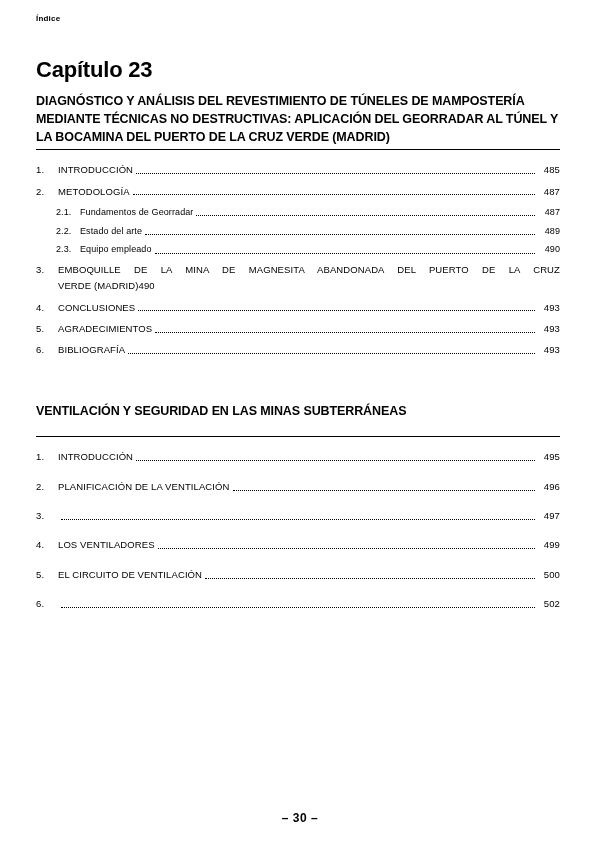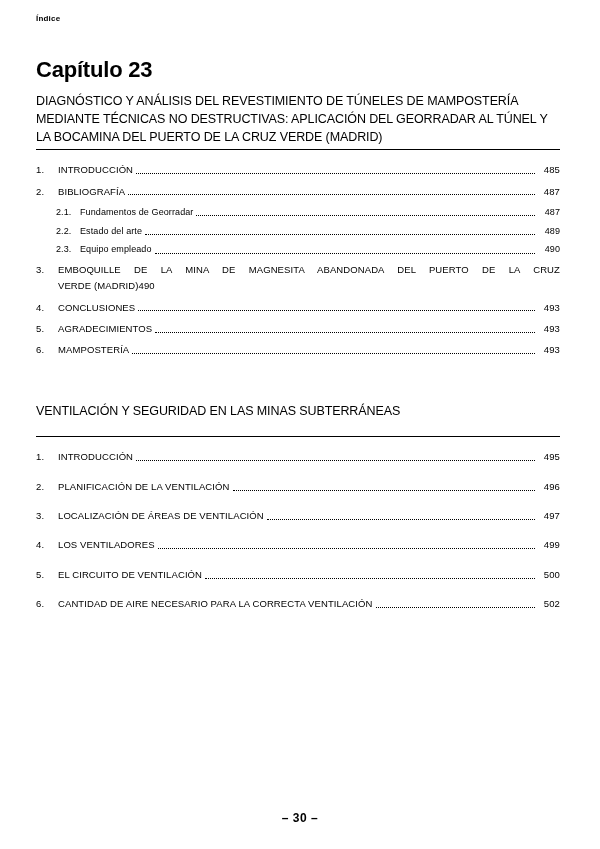--- a/index.html
+++ b/index.html
@@ -35,21 +35,21 @@
     margin-top: 46px;
   }
   .chapter-number {
     font-size: 22px;
     font-weight: bold;
     letter-spacing: -0.2px;
     margin: 0 0 10px 2px;
   }
   .chapter-title {
     font-size: 12.5px;
-    font-weight: normal;
+    font-weight: bold;
     line-height: 1.42;
     letter-spacing: -0.1px;
     margin: 0 0 2px 2px;
     padding-bottom: 3px;
     border-bottom: 1.6px solid #000;
   }
   .chapter-title.single {
     padding-bottom: 16px;
   }
   .toc {
@@ -152,21 +152,21 @@
 
       <div class="entry">
         <span class="num">1.</span>
         <span class="label">INTRODUCCIÓN</span>
         <span class="dots"></span>
         <span class="page-no">485</span>
       </div>
 
       <div class="entry">
         <span class="num">2.</span>
-        <span class="label">BIBLIOGRAFÍA</span>
+        <span class="label">METODOLOGÍA</span>
         <span class="dots"></span>
         <span class="page-no">487</span>
       </div>
 
       <div class="entry sub">
         <span class="num">2.1.</span>
         <span class="label">Fundamentos de Georradar</span>
         <span class="dots"></span>
         <span class="page-no">487</span>
       </div>
@@ -207,21 +207,21 @@
 
       <div class="entry">
         <span class="num">5.</span>
         <span class="label">AGRADECIMIENTOS</span>
         <span class="dots"></span>
         <span class="page-no">493</span>
       </div>
 
       <div class="entry">
         <span class="num">6.</span>
-        <span class="label">MAMPOSTERÍA</span>
+        <span class="label">BIBLIOGRAFÍA</span>
         <span class="dots"></span>
         <span class="page-no">493</span>
       </div>
 
     </div>
   </div>
 
   <div class="chapter-block second">
     <div class="chapter-title single">VENTILACIÓN Y SEGURIDAD EN LAS MINAS SUBTERRÁNEAS</div>
 
@@ -236,42 +236,40 @@
 
       <div class="entry">
         <span class="num">2.</span>
         <span class="label">PLANIFICACIÓN DE LA VENTILACIÓN</span>
         <span class="dots"></span>
         <span class="page-no">496</span>
       </div>
 
       <div class="entry">
         <span class="num">3.</span>
-        <span class="label">LOCALIZACIÓN DE ÁREAS DE VENTILACIÓN</span>
         <span class="dots"></span>
         <span class="page-no">497</span>
       </div>
 
       <div class="entry">
         <span class="num">4.</span>
         <span class="label">LOS VENTILADORES</span>
         <span class="dots"></span>
         <span class="page-no">499</span>
       </div>
 
       <div class="entry">
         <span class="num">5.</span>
         <span class="label">EL CIRCUITO DE VENTILACIÓN</span>
         <span class="dots"></span>
         <span class="page-no">500</span>
       </div>
 
       <div class="entry">
         <span class="num">6.</span>
-        <span class="label">CANTIDAD DE AIRE NECESARIO PARA LA CORRECTA VENTILACIÓN</span>
         <span class="dots"></span>
         <span class="page-no">502</span>
       </div>
 
     </div>
   </div>
 
   <div class="footer">– 30 –</div>
 
 </div>

